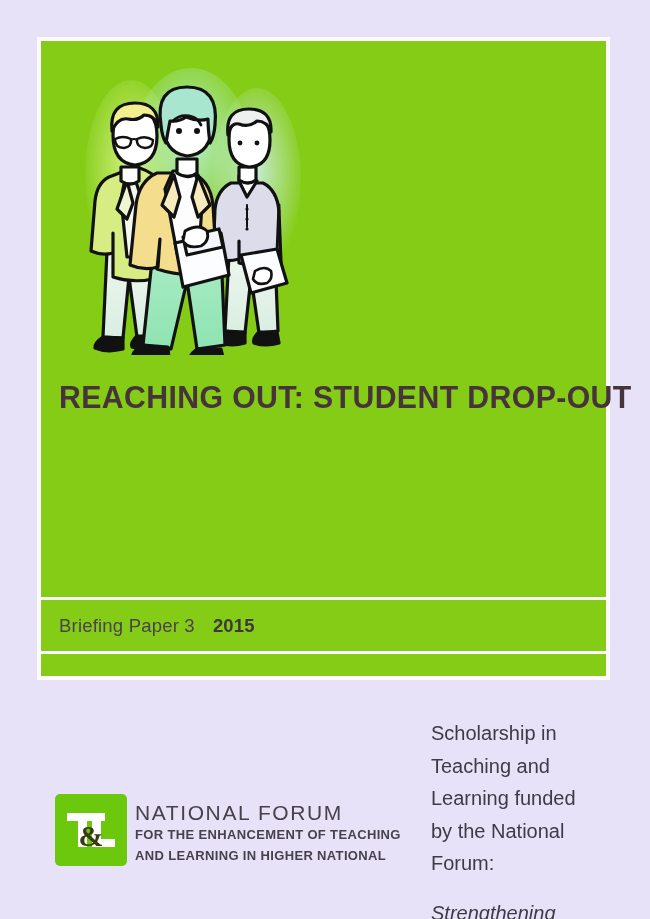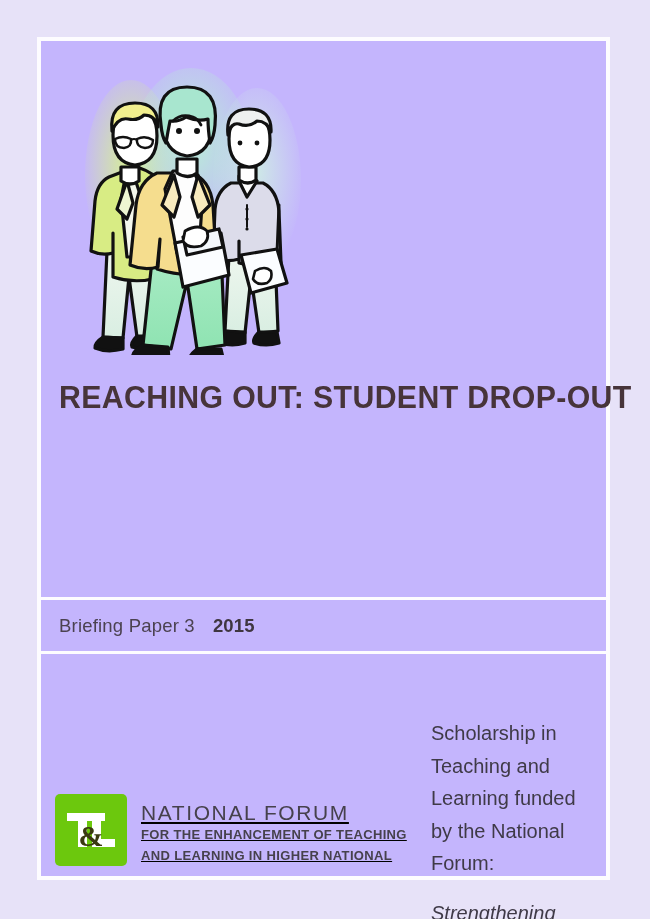--- a/index.html
+++ b/index.html
@@ -20,24 +20,24 @@
     height: 919px;
     background: #e7e2f8;
   }
 
   
   .frame {
     position: absolute;
     left: 37px;
     top: 37px;
     width: 573px;
-    height: 843px;
+    height: 643px;
     border: 4px solid #fdfcff;
     box-sizing: border-box;
-    background: #c4b5fd;
+    background: #84cc16;
   }
 
   
   .illustration-wrap {
     position: absolute;
     left: 0px;
     top: 0px;
     width: 565px;
     height: 320px;
   }
@@ -118,23 +118,22 @@
   .logo-mark {
     width: 72px;
     height: 72px;
     background: #6cc80d;
     border-radius: 5px;
     position: relative;
     flex: none;
   }
   .logo-mark svg { display: block; }
   .logo-words {
-    margin-left: 14px;
+    margin-left: 8px;
     padding-top: 8px;
-    text-decoration: underline;
   }
   .logo-title {
     font-size: 21px;
     font-weight: normal;
     letter-spacing: 1.6px;
     color: #46414c;
     line-height: 1;
     white-space: nowrap;
   }
   .logo-sub {

